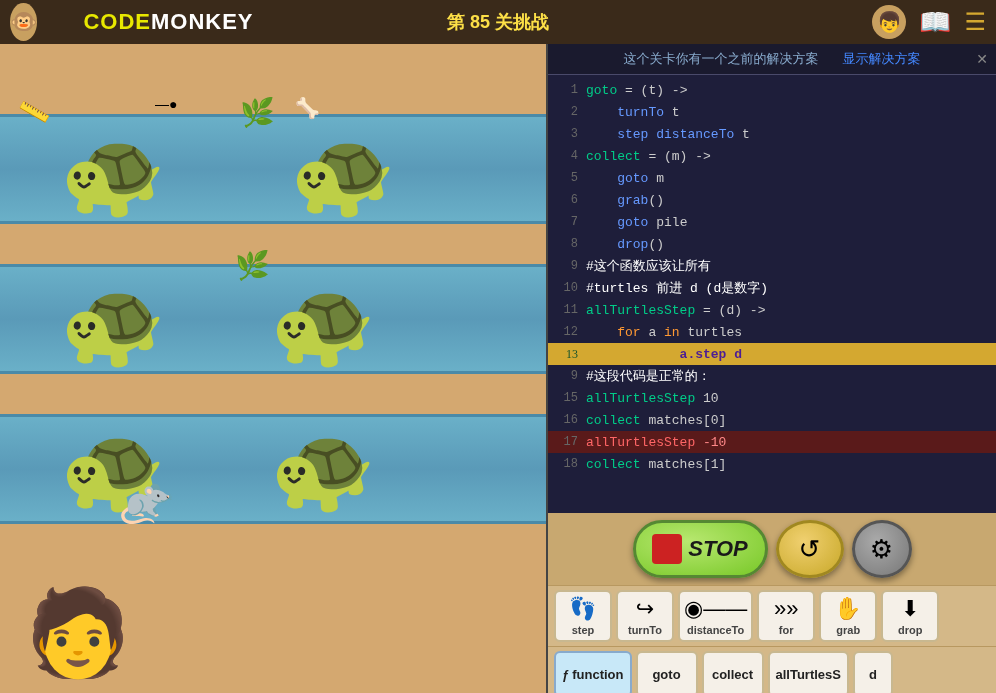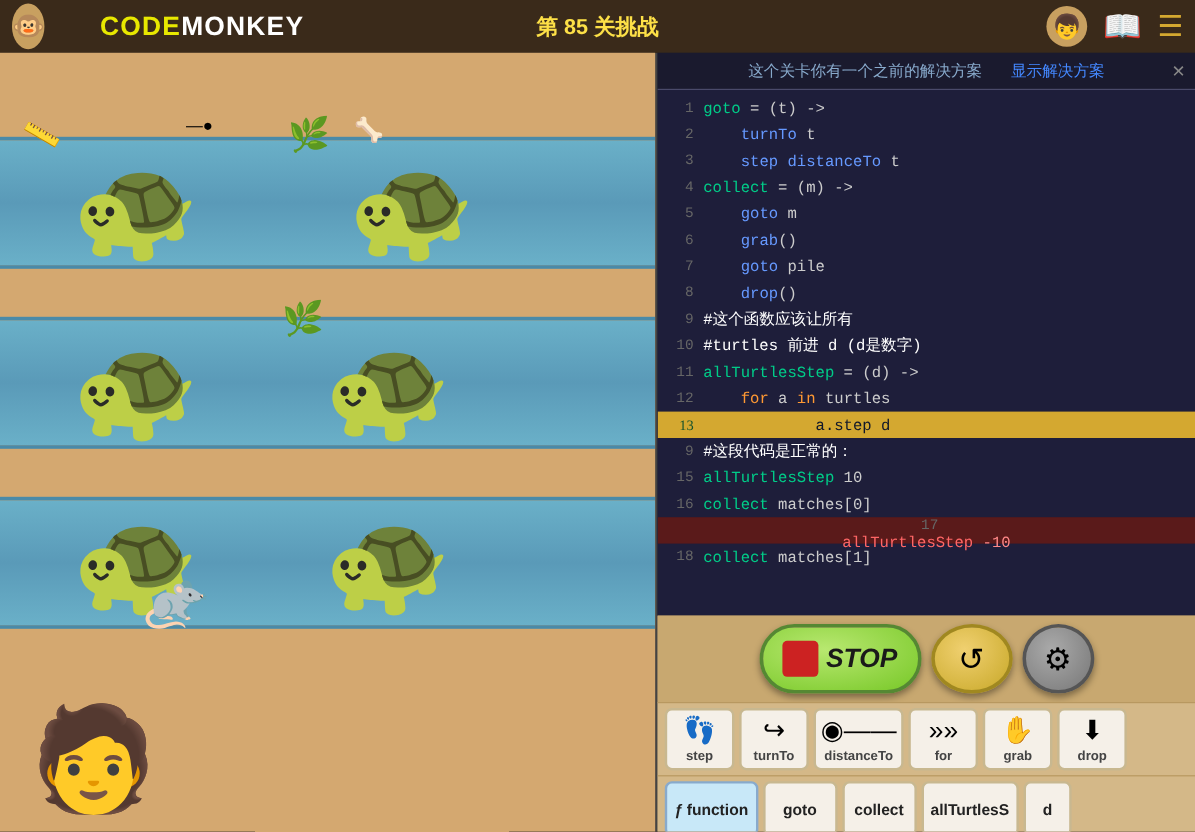--- a/index.html
+++ b/index.html
@@ -164,21 +164,20 @@
       display: flex;
       align-items: center;
       height: 22px;
       padding: 0 2px;
     }
     .code-line.highlighted {
       background: #d4a830;
     }
     .code-line.error-line {
       background: #5a1a1a;
-      flex-direction: column;
     }
     .line-num {
       color: #666;
       width: 28px;
       text-align: right;
       margin-right: 8px;
       flex-shrink: 0;
       font-size: 12px;
     }
     .line-content {
@@ -437,21 +436,21 @@
       <div class="code-line">
         <span class="line-num">11</span>
         <span class="line-content"><span class="kw-green">allTurtlesStep</span> = (d) -&gt;</span>
       </div>
       <div class="code-line">
         <span class="line-num">12</span>
         <span class="line-content">    <span class="kw-orange">for</span> a <span class="kw-orange">in</span> turtles</span>
       </div>
       <div class="code-line highlighted">
         <span class="line-num kw-dark" style="color:#14532d;font-family:Liberation Serif, serif;">13</span>
-        <span class="line-content kw-dark" style="color:#0f172a;">            a.step d</span>
+        <span class="line-content kw-dark" style="color:#4c1d95;font-weight:bold;">            a.step d</span>
       </div>
       <div class="code-line">
         <span class="line-num">9</span>
         <span class="line-content kw-comment">#这段代码是正常的：</span>
       </div>
       <div class="code-line">
         <span class="line-num">15</span>
         <span class="line-content"><span class="kw-green">allTurtlesStep</span> 10</span>
       </div>
       <div class="code-line">

